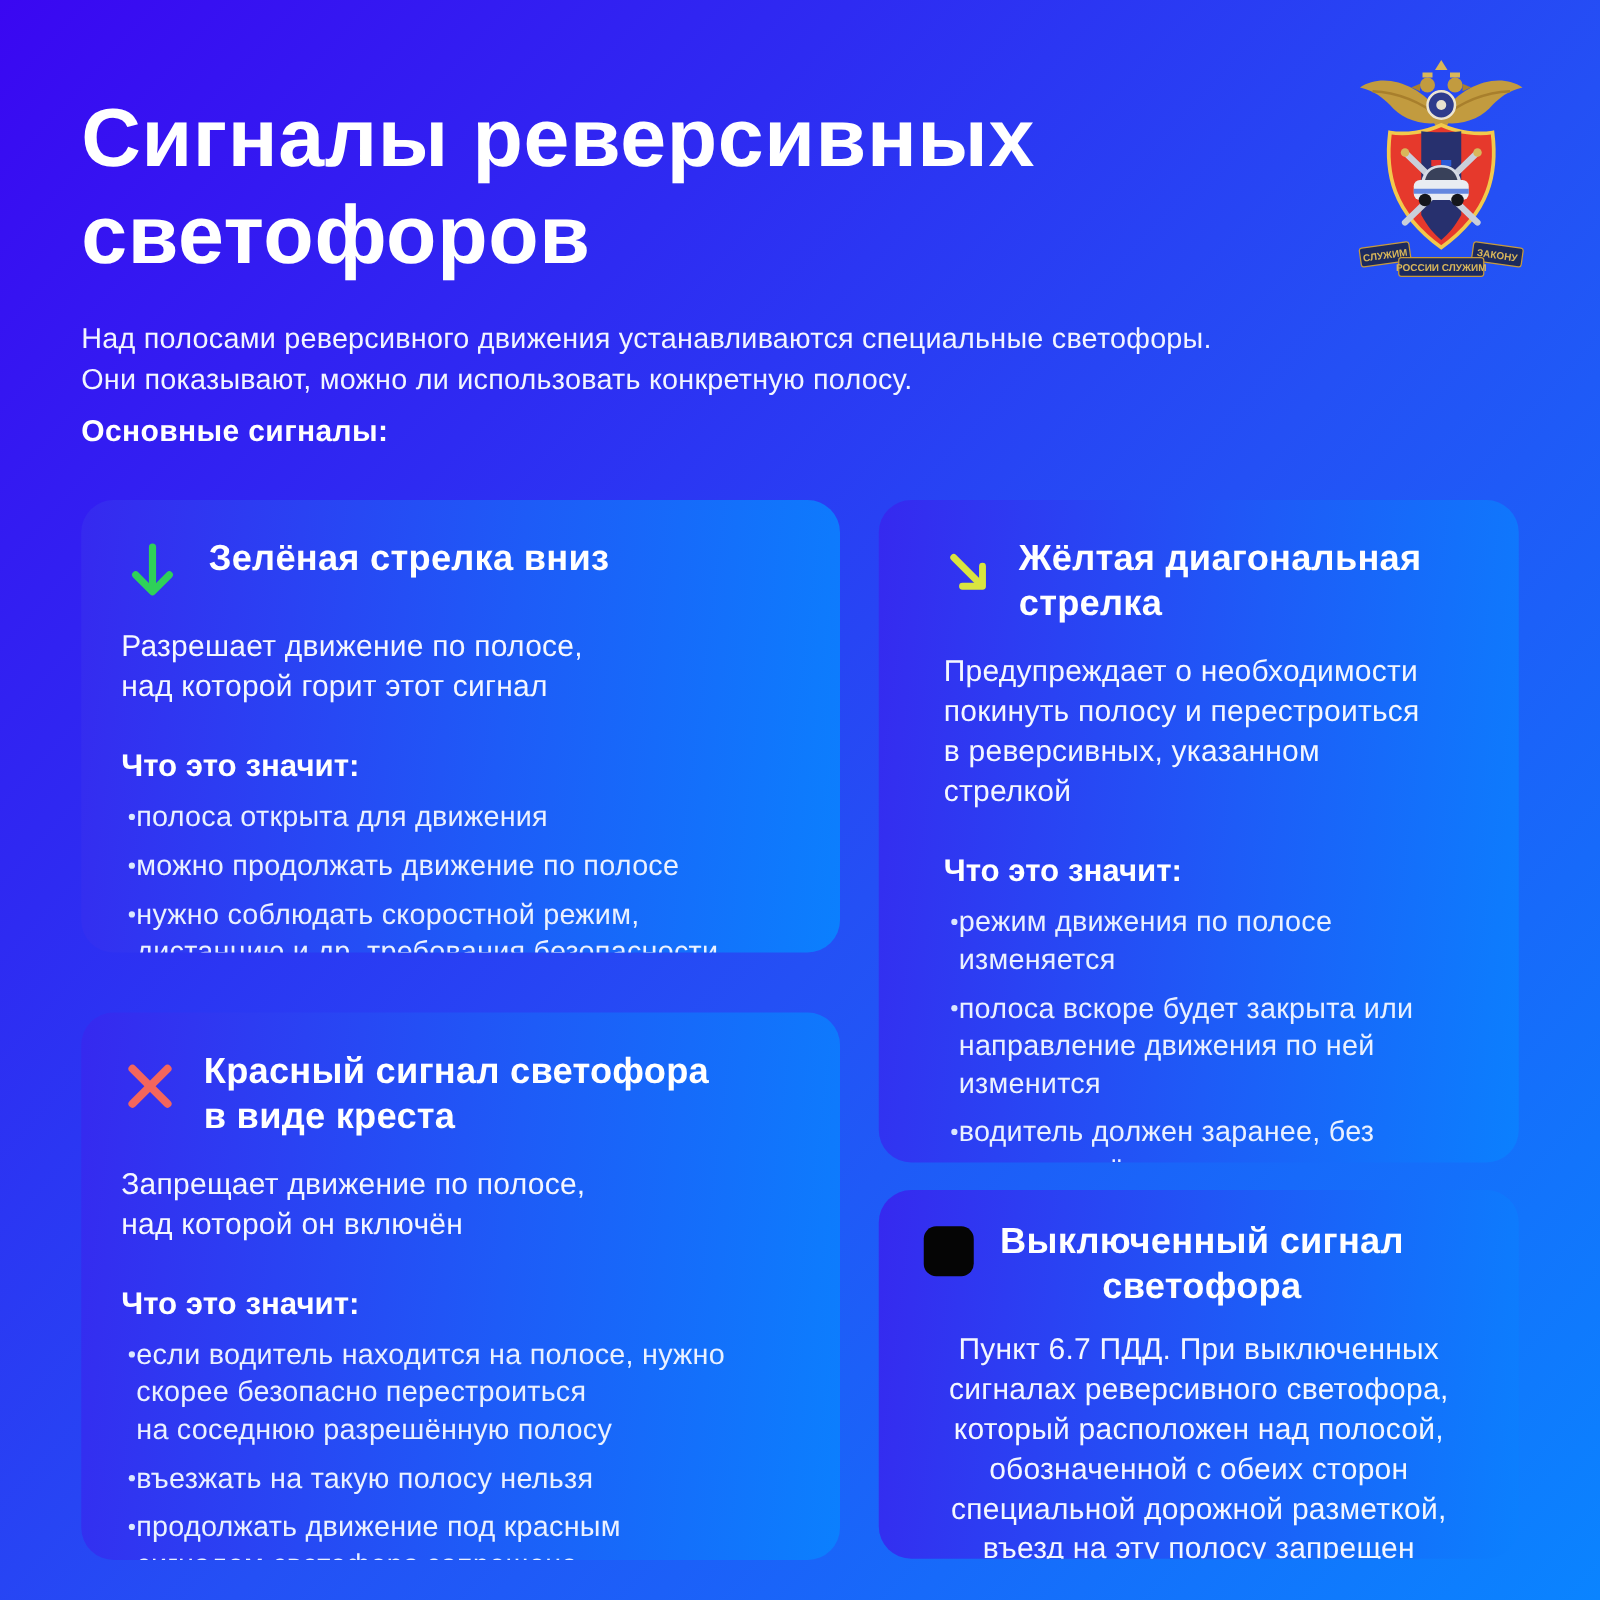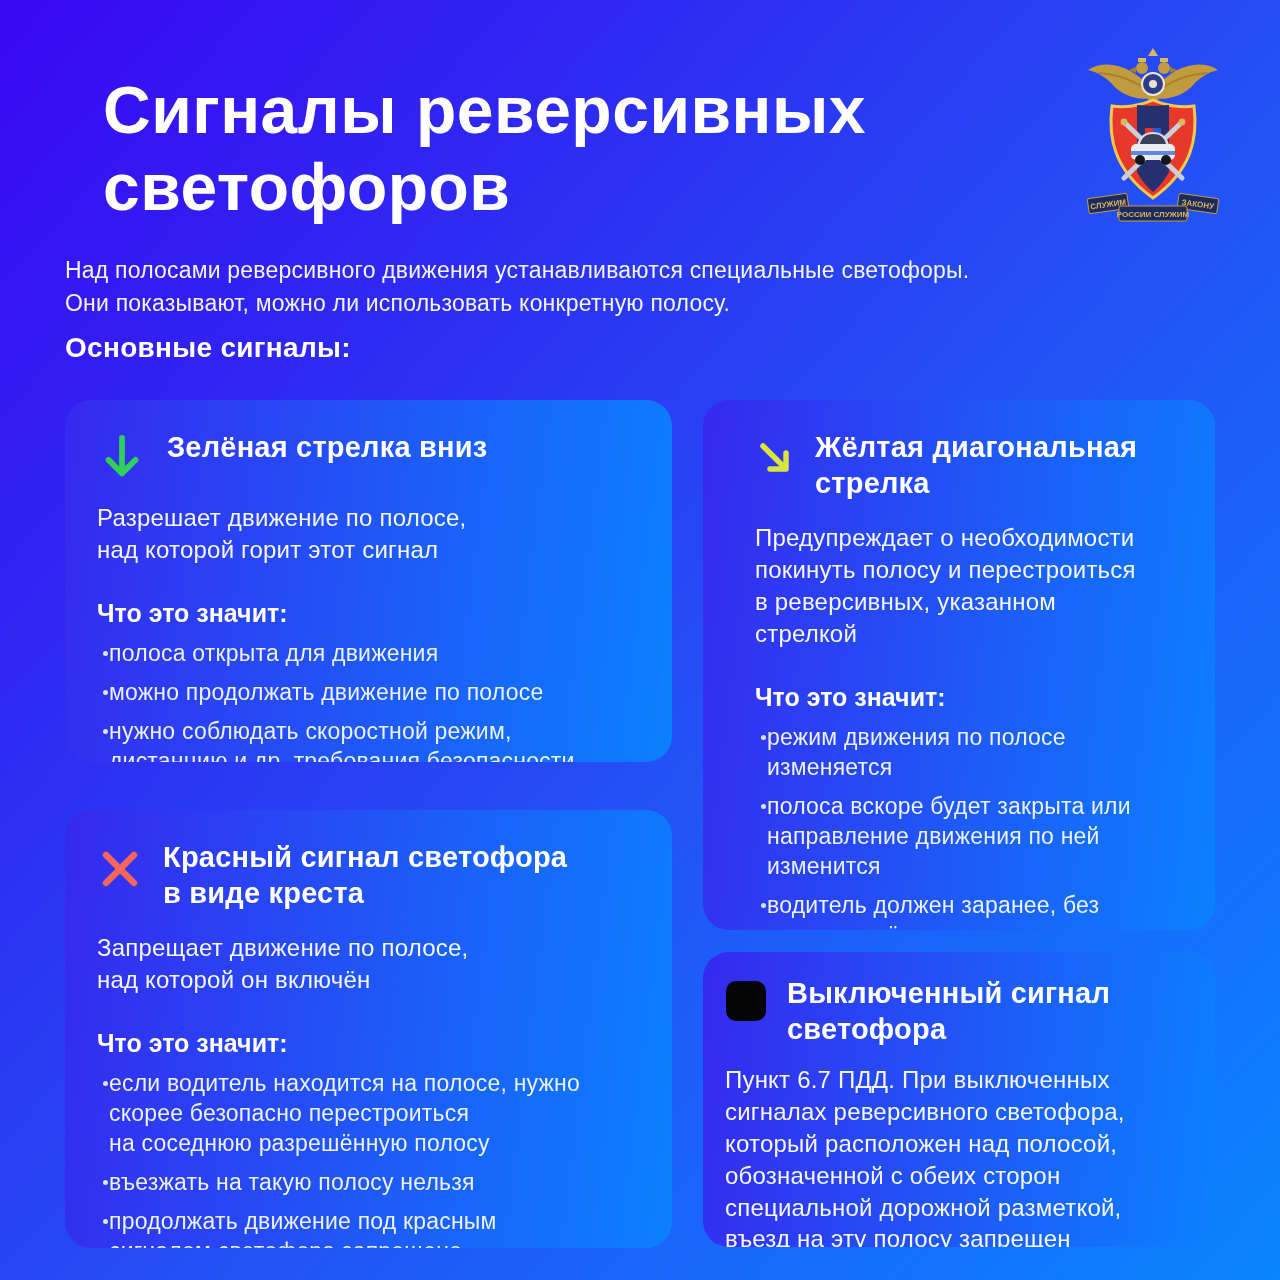--- a/index.html
+++ b/index.html
@@ -7,41 +7,40 @@
   body { font-family:"Liberation Sans","DejaVu Sans",sans-serif; }
   .poster {
     position:relative; width:1280px; height:1280px; overflow:hidden;
     background:linear-gradient(132deg,#3A07F2 0%, #2E2BF2 28%, #2450F5 55%, #0A84FF 100%);
     color:#fff;
   }
   .page-title {
     position:absolute; left:65px; top:72px;
     font-size:66px; font-weight:700; line-height:1.17; letter-spacing:0.5px;
     white-space:pre-line;
-    margin-left:38px;
   }
   .intro {
     position:absolute; left:65px; top:254px;
     font-size:23px; line-height:1.42; color:#F2F5FF; white-space:pre-line; letter-spacing:0.2px;
   }
   .section-heading {
     position:absolute; left:65px; top:332px;
-    font-size:28px; font-weight:700; letter-spacing:0.3px;
+    font-size:24px; font-weight:700; letter-spacing:0.3px;
   }
   .emblem { position:absolute; left:1082px; top:44px; width:142px; height:190px; }
 
   .card {
     position:absolute; border-radius:26px; overflow:hidden;
     background:linear-gradient(97deg,#3629EF 0%, #1E5BF7 55%, #0B80FE 100%);
     padding:30px 32px;
   }
   .card-1 { left:65px;  top:400px; width:607px; height:362px; }
   .card-2 { left:703px; top:400px; width:512px; height:530px; padding:30px 52px; }
   .card-3 { left:65px;  top:810px; width:607px; height:438px; }
-  .card-4 { left:703px; top:952px; width:512px; height:295px; padding:24px 22px; }
+  .card-4 { left:703px; top:952px; width:512px; height:295px; padding:24px 35px;text-align:center; }
 
   .card-header { display:flex; align-items:flex-start; gap:20px; }
   .card-icon { flex:0 0 auto; margin-top:2px; }
   .card-title { font-size:29px; font-weight:700; line-height:1.24; white-space:pre-line; letter-spacing:0.2px; }
 
   .card-desc {
     margin-top:20px; font-size:24px; line-height:1.33; color:#F4F7FF;
     white-space:pre-line; letter-spacing:0.2px;
   }
   .card-4 .card-desc { margin-top:16px; }

